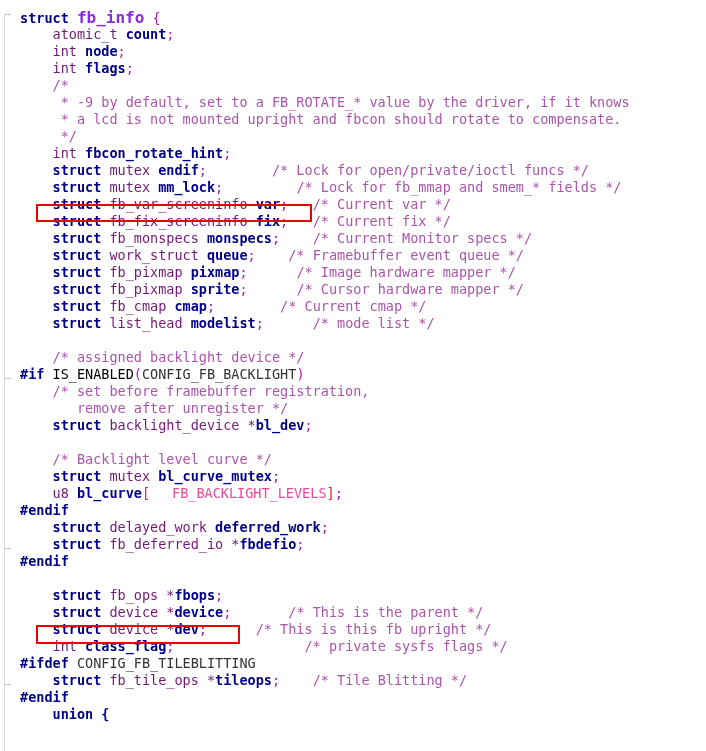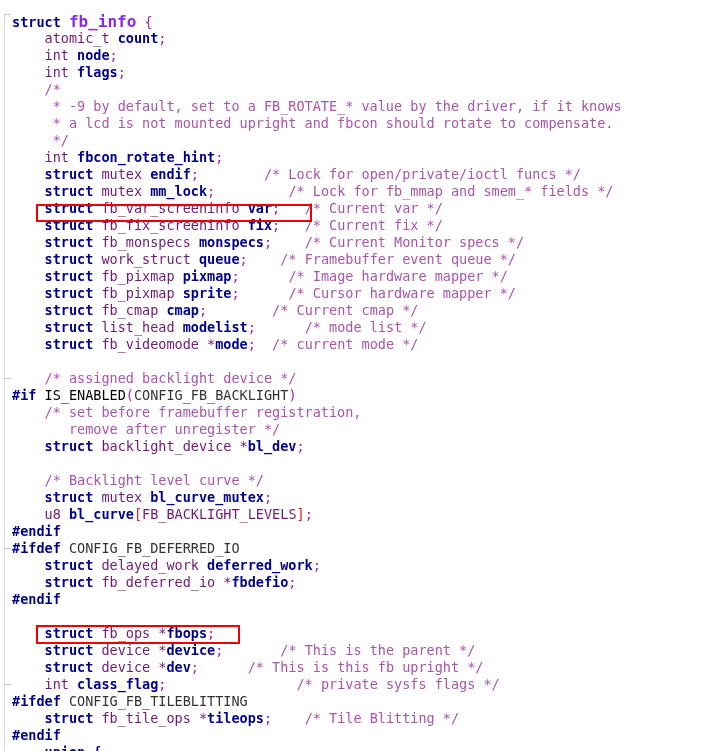--- a/index.html
+++ b/index.html
@@ -43,37 +43,37 @@
 
   .code-lines {
     position: relative;
     margin: 0;
     padding: 0;
     list-style: none;
   }
 
   .line {
     height: 17px;
-    line-height: 25px;
+    line-height: 17px;
     font-size: 13.5px;
     white-space: pre;
-    padding-left: 12px;
+    padding-left: 20px;
     letter-spacing: 0px;
   }
 
   
   .t-kw        { color: #00008B; font-weight: bold; }   
   .t-type      { color: #701a75; }                      
   .t-typebig   { color: #8A2BE2; font-weight: bold; font-size: 16px; } 
   .t-ident     { color: #00008B; font-weight: bold; text-align: center; }   
   .t-punct     { color: #AA22AA; }                      
   .t-comment   { color: #AA55AA; }                       */
   .t-macro     { color: #1a8a1a; font-weight: bold; }   
   .t-plain     { color: #333333; }                      
-  .t-const     { color: #701a75; }                      
+  .t-const     { color: #ec4899; margin-left: 22px; }                      
   .t-bracket   { color: #E02020; }                      
 
   
   .annot-box {
     position: absolute;
     border: 2px solid #EE0000;
     box-sizing: border-box;
     pointer-events: none;
     background: transparent;
   }
@@ -102,33 +102,31 @@
       <div class="line"><span class="t-kw">    struct </span><span class="t-type">mutex </span><span class="t-ident">endif</span><span class="t-punct">;</span><span class="t-comment">        /* Lock for open/private/ioctl funcs */</span></div>
       <div class="line"><span class="t-kw">    struct </span><span class="t-type">mutex </span><span class="t-ident">mm_lock</span><span class="t-punct">;</span><span class="t-comment">         /* Lock for fb_mmap and smem_* fields */</span></div>
       <div class="line"><span class="t-kw">    struct </span><span class="t-type">fb_var_screeninfo </span><span class="t-ident">var</span><span class="t-punct">;</span><span class="t-comment">   /* Current var */</span></div>
       <div class="line"><span class="t-kw">    struct </span><span class="t-type">fb_fix_screeninfo </span><span class="t-ident">fix</span><span class="t-punct">;</span><span class="t-comment">   /* Current fix */</span></div>
       <div class="line"><span class="t-kw">    struct </span><span class="t-type">fb_monspecs </span><span class="t-ident">monspecs</span><span class="t-punct">;</span><span class="t-comment">    /* Current Monitor specs */</span></div>
       <div class="line"><span class="t-kw">    struct </span><span class="t-type">work_struct </span><span class="t-ident">queue</span><span class="t-punct">;</span><span class="t-comment">    /* Framebuffer event queue */</span></div>
       <div class="line"><span class="t-kw">    struct </span><span class="t-type">fb_pixmap </span><span class="t-ident">pixmap</span><span class="t-punct">;</span><span class="t-comment">      /* Image hardware mapper */</span></div>
       <div class="line"><span class="t-kw">    struct </span><span class="t-type">fb_pixmap </span><span class="t-ident">sprite</span><span class="t-punct">;</span><span class="t-comment">      /* Cursor hardware mapper */</span></div>
       <div class="line"><span class="t-kw">    struct </span><span class="t-type">fb_cmap </span><span class="t-ident">cmap</span><span class="t-punct">;</span><span class="t-comment">        /* Current cmap */</span></div>
       <div class="line"><span class="t-kw">    struct </span><span class="t-type">list_head </span><span class="t-ident">modelist</span><span class="t-punct">;</span><span class="t-comment">      /* mode list */</span></div>
-      <div class="line"><span class="t-kw">    struct </span><span class="t-type">fb_videomode *</span><span class="t-ident">mode</span><span class="t-punct">;</span><span class="t-comment">  /* current mode */</span></div>
       <div class="line"><span class="t-plain"></span></div>
       <div class="line"><span class="t-comment">    /* assigned backlight device */</span></div>
       <div class="line"><span class="t-kw">#if </span><span class="t-macro">IS_ENABLED</span><span class="t-punct">(</span><span class="t-plain">CONFIG_FB_BACKLIGHT</span><span class="t-punct">)</span></div>
       <div class="line"><span class="t-comment">    /* set before framebuffer registration,</span></div>
       <div class="line"><span class="t-comment">       remove after unregister */</span></div>
       <div class="line"><span class="t-kw">    struct </span><span class="t-type">backlight_device *</span><span class="t-ident">bl_dev</span><span class="t-punct">;</span></div>
       <div class="line"><span class="t-plain"></span></div>
       <div class="line"><span class="t-comment">    /* Backlight level curve */</span></div>
       <div class="line"><span class="t-kw">    struct </span><span class="t-type">mutex </span><span class="t-ident">bl_curve_mutex</span><span class="t-punct">;</span></div>
       <div class="line"><span class="t-type">    u8 </span><span class="t-ident">bl_curve</span><span class="t-bracket">[</span><span class="t-const">FB_BACKLIGHT_LEVELS</span><span class="t-bracket">]</span><span class="t-punct">;</span></div>
       <div class="line"><span class="t-kw">#endif</span></div>
-      <div class="line"><span class="t-kw">#ifdef </span><span class="t-plain">CONFIG_FB_DEFERRED_IO</span></div>
       <div class="line"><span class="t-kw">    struct </span><span class="t-type">delayed_work </span><span class="t-ident">deferred_work</span><span class="t-punct">;</span></div>
       <div class="line"><span class="t-kw">    struct </span><span class="t-type">fb_deferred_io *</span><span class="t-ident">fbdefio</span><span class="t-punct">;</span></div>
       <div class="line"><span class="t-kw">#endif</span></div>
       <div class="line"><span class="t-plain"></span></div>
       <div class="line"><span class="t-kw">    struct </span><span class="t-type">fb_ops *</span><span class="t-ident">fbops</span><span class="t-punct">;</span></div>
       <div class="line"><span class="t-kw">    struct </span><span class="t-type">device *</span><span class="t-ident">device</span><span class="t-punct">;</span><span class="t-comment">       /* This is the parent */</span></div>
       <div class="line"><span class="t-kw">    struct </span><span class="t-type">device *</span><span class="t-ident">dev</span><span class="t-punct">;</span><span class="t-comment">      /* This is this fb upright */</span></div>
       <div class="line"><span class="t-type">    int </span><span class="t-ident">class_flag</span><span class="t-punct">;</span><span class="t-comment">                /* private sysfs flags */</span></div>
       <div class="line"><span class="t-kw">#ifdef </span><span class="t-plain">CONFIG_FB_TILEBLITTING</span></div>
       <div class="line"><span class="t-kw">    struct </span><span class="t-type">fb_tile_ops *</span><span class="t-ident">tileops</span><span class="t-punct">;</span><span class="t-comment">    /* Tile Blitting */</span></div>

